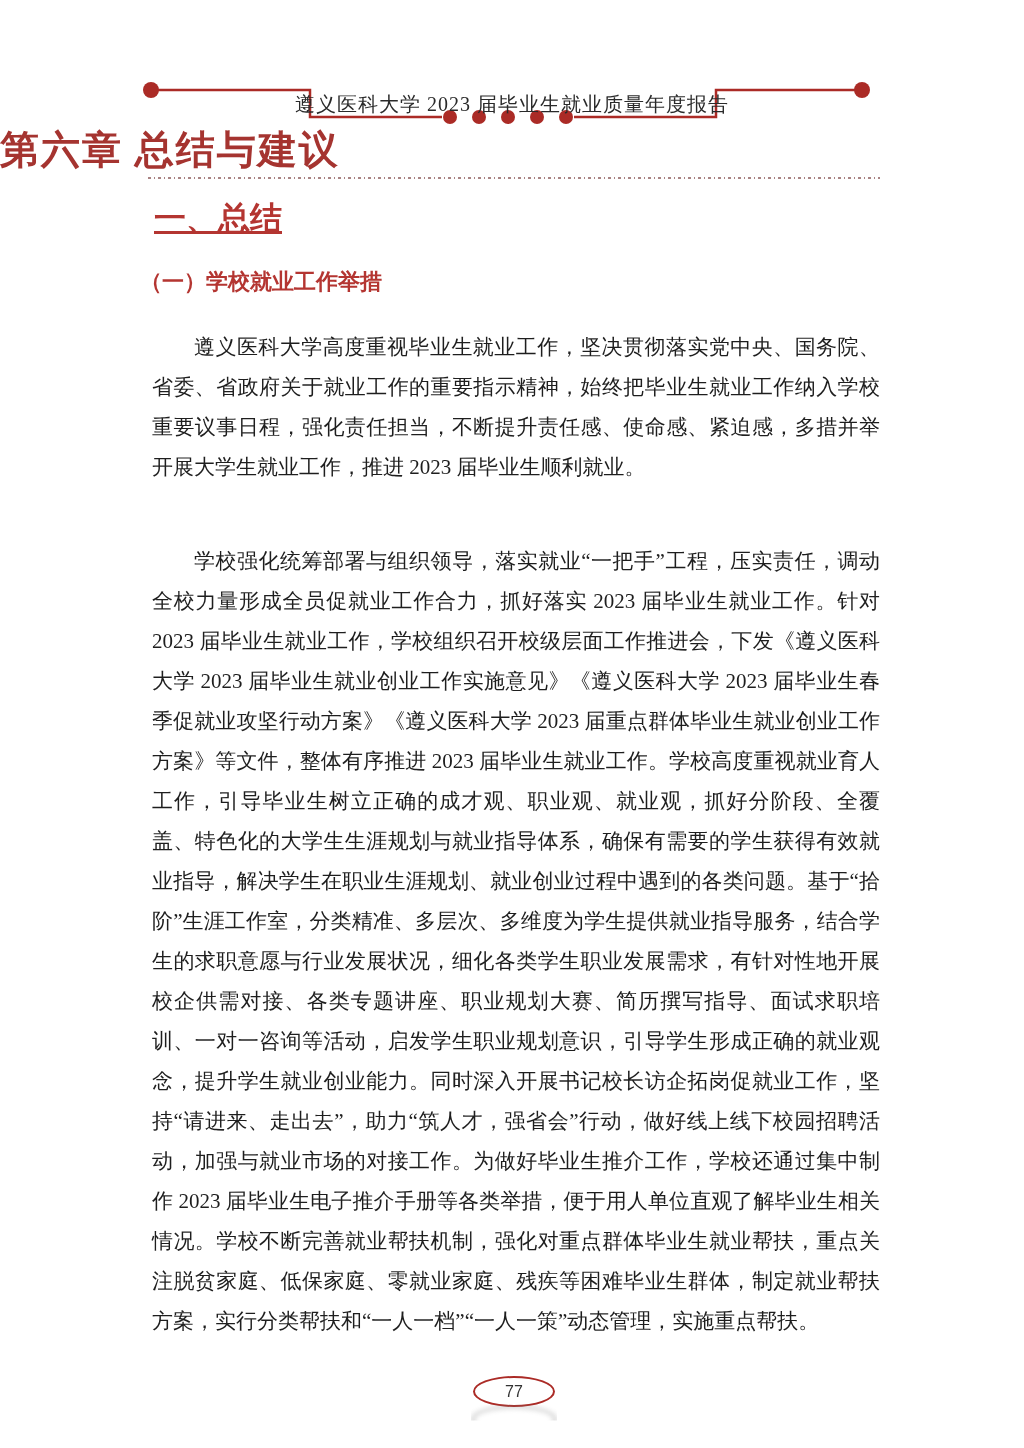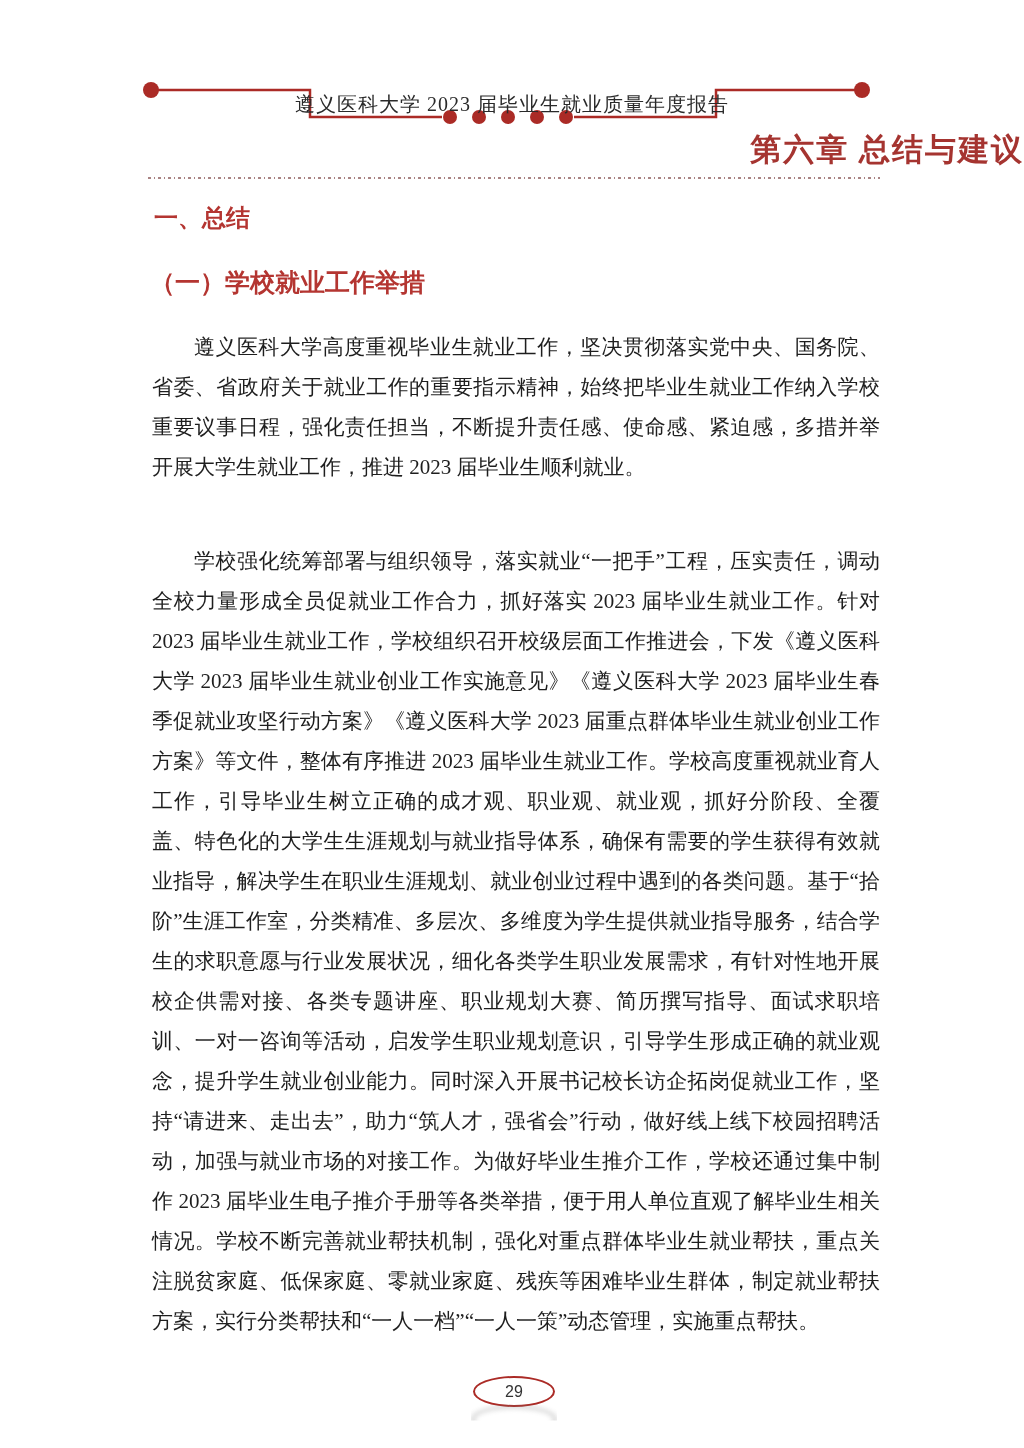--- a/index.html
+++ b/index.html
@@ -16,38 +16,38 @@
        font-family:"Liberation Serif","DejaVu Serif",serif;}
 
   .page{position:absolute;inset:0;background:#ffffff;}
 
   
   .header-deco{position:absolute;top:0;left:0;color:var(--accent-red);}
   .header-title{position:absolute;top:91px;left:0;width:1024px;text-align:center;
        font-size:20px;letter-spacing:1px;color:var(--header-text);
        font-family:"Liberation Serif","DejaVu Serif",serif;}
 
-  .chapter-title{position:absolute;top:129px;left:0;width:1024px;text-align:right;
-       font-size:31px;line-height:42px;font-weight:900;letter-spacing:2px;
+  .chapter-title{position:absolute;top:129px;left:0;width:1024px;text-align:left;
+       font-size:39px;line-height:42px;font-weight:900;letter-spacing:2px;
        color:var(--chapter-red);
        font-family:"Liberation Serif","DejaVu Serif",serif;}
 
   .chapter-divider{position:absolute;top:177px;left:148px;width:732px;height:2px;
        background:repeating-linear-gradient(90deg,
           var(--divider-color) 0 3px, transparent 3px 6px,
           var(--divider-color) 6px 7px, transparent 7px 10px);}
 
   
   .section-heading{position:absolute;top:201px;left:154px;
-       font-size:24px;line-height:34px;font-weight:bold;
+       font-size:32px;line-height:34px;font-weight:bold;
        color:var(--heading-red);
-       font-family:"Liberation Sans","DejaVu Sans",sans-serif;}
+       font-family:"Liberation Sans","DejaVu Sans",sans-serif;text-decoration:underline;}
 
-  .subsection-heading{position:absolute;top:266px;left:150px;
-       font-size:25px;line-height:32px;font-weight:bold;
+  .subsection-heading{position:absolute;top:266px;left:140px;
+       font-size:22px;line-height:32px;font-weight:bold;
        color:var(--heading-red);
        font-family:"Liberation Sans","DejaVu Sans",sans-serif;}
 
   
   .body-para{position:absolute;left:152px;width:728px;
        font-size:21px;line-height:40px;color:var(--body-text);
        text-align:justify;text-indent:2em;
        font-family:"Liberation Serif","DejaVu Serif",serif;}
   .para-1{top:327px;}
   .para-2{top:505px;margin-top:36px;}
@@ -97,18 +97,18 @@
 
     <h3 class="subsection-heading">（一）学校就业工作举措</h3>
 
     <p class="body-para para-1">遵义医科大学高度重视毕业生就业工作，坚决贯彻落实党中央、国务院、省委、省政府关于就业工作的重要指示精神，始终把毕业生就业工作纳入学校重要议事日程，强化责任担当，不断提升责任感、使命感、紧迫感，多措并举开展大学生就业工作，推进 2023 届毕业生顺利就业。</p>
 
     <p class="body-para para-2">学校强化统筹部署与组织领导，落实就业“一把手”工程，压实责任，调动全校力量形成全员促就业工作合力，抓好落实 2023 届毕业生就业工作。针对 2023 届毕业生就业工作，学校组织召开校级层面工作推进会，下发《遵义医科大学 2023 届毕业生就业创业工作实施意见》《遵义医科大学 2023 届毕业生春季促就业攻坚行动方案》《遵义医科大学 2023 届重点群体毕业生就业创业工作方案》等文件，整体有序推进 2023 届毕业生就业工作。学校高度重视就业育人工作，引导毕业生树立正确的成才观、职业观、就业观，抓好分阶段、全覆盖、特色化的大学生生涯规划与就业指导体系，确保有需要的学生获得有效就业指导，解决学生在职业生涯规划、就业创业过程中遇到的各类问题。基于“拾阶”生涯工作室，分类精准、多层次、多维度为学生提供就业指导服务，结合学生的求职意愿与行业发展状况，细化各类学生职业发展需求，有针对性地开展校企供需对接、各类专题讲座、职业规划大赛、简历撰写指导、面试求职培训、一对一咨询等活动，启发学生职业规划意识，引导学生形成正确的就业观念，提升学生就业创业能力。同时深入开展书记校长访企拓岗促就业工作，坚持“请进来、走出去”，助力“筑人才，强省会”行动，做好线上线下校园招聘活动，加强与就业市场的对接工作。为做好毕业生推介工作，学校还通过集中制作 2023 届毕业生电子推介手册等各类举措，便于用人单位直观了解毕业生相关情况。学校不断完善就业帮扶机制，强化对重点群体毕业生就业帮扶，重点关注脱贫家庭、低保家庭、零就业家庭、残疾等困难毕业生群体，制定就业帮扶方案，实行分类帮扶和“一人一档”“一人一策”动态管理，实施重点帮扶。</p>
   </main>
 
   <footer>
     <div class="page-number-badge">
-      <span>29</span>
+      <span>77</span>
     </div>
     <div class="page-number-reflection"></div>
   </footer>
 
 </div>
 
 </body></html>

